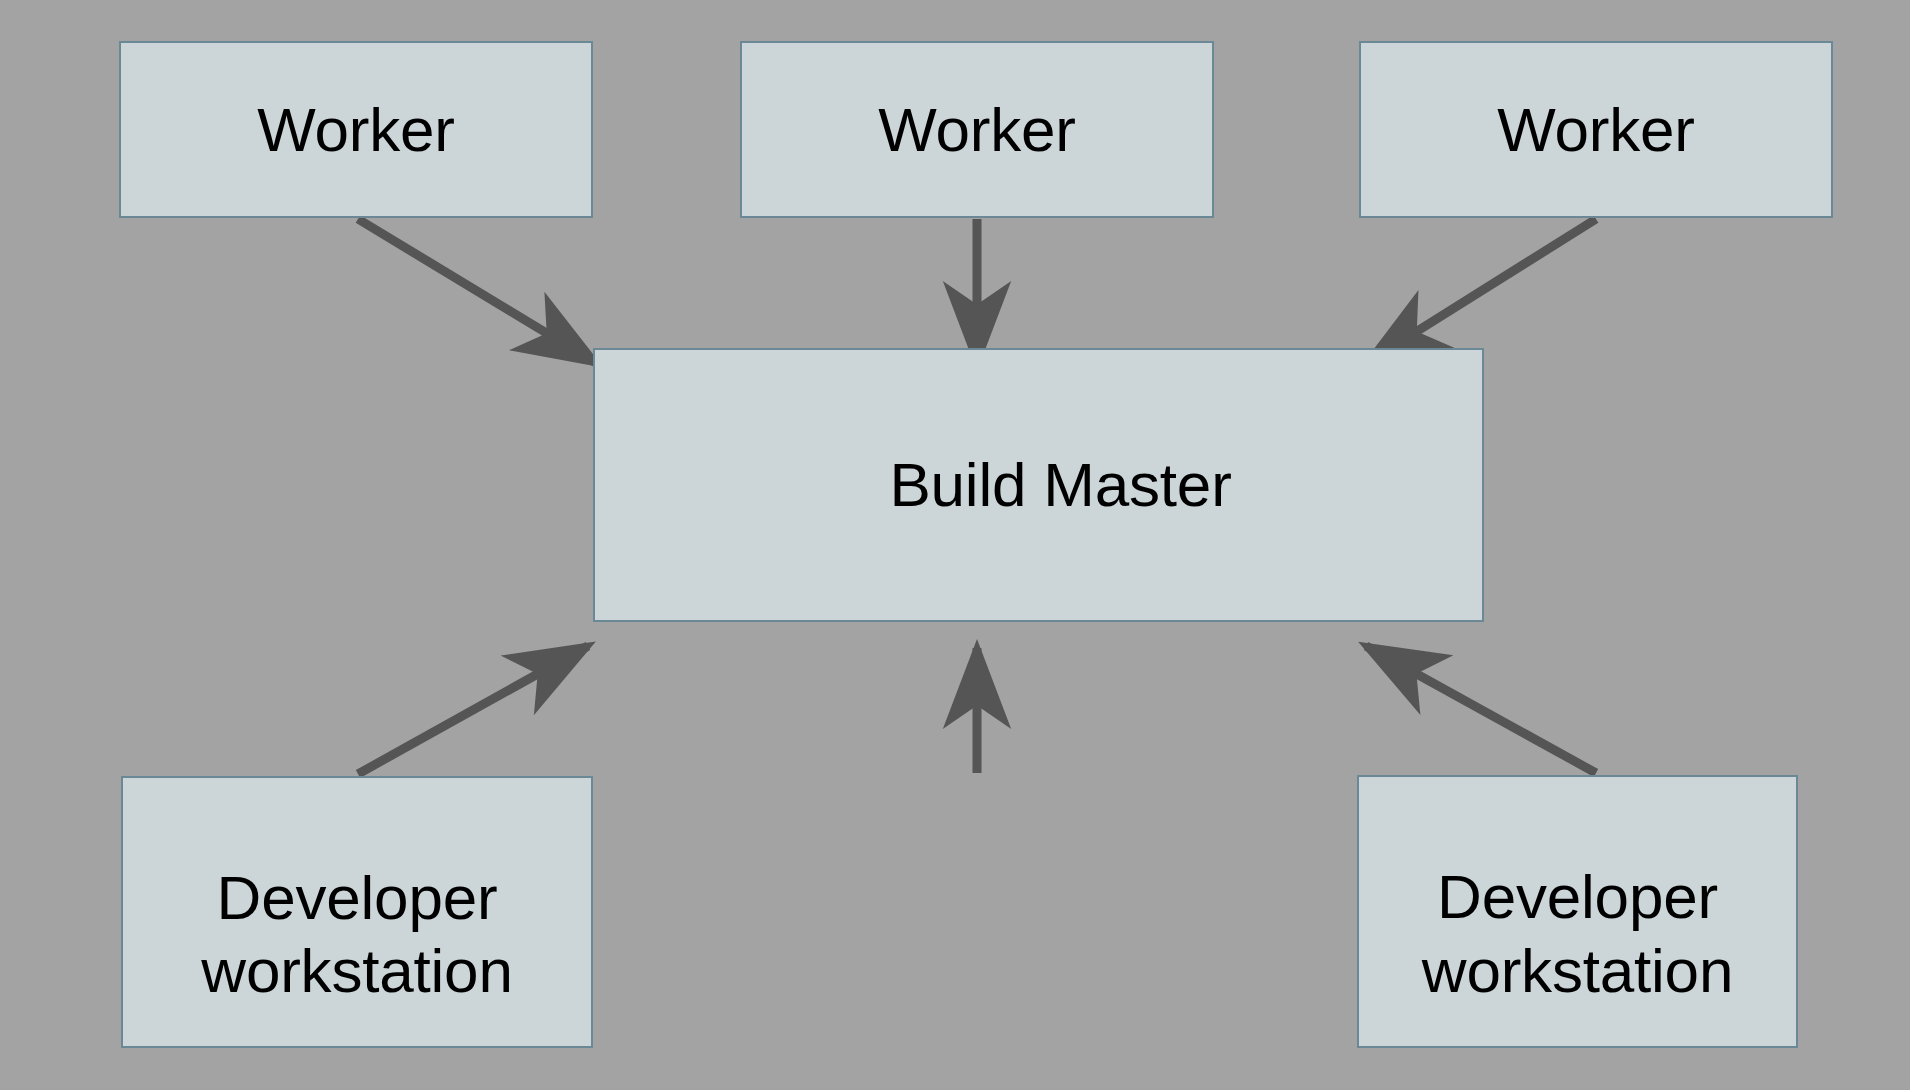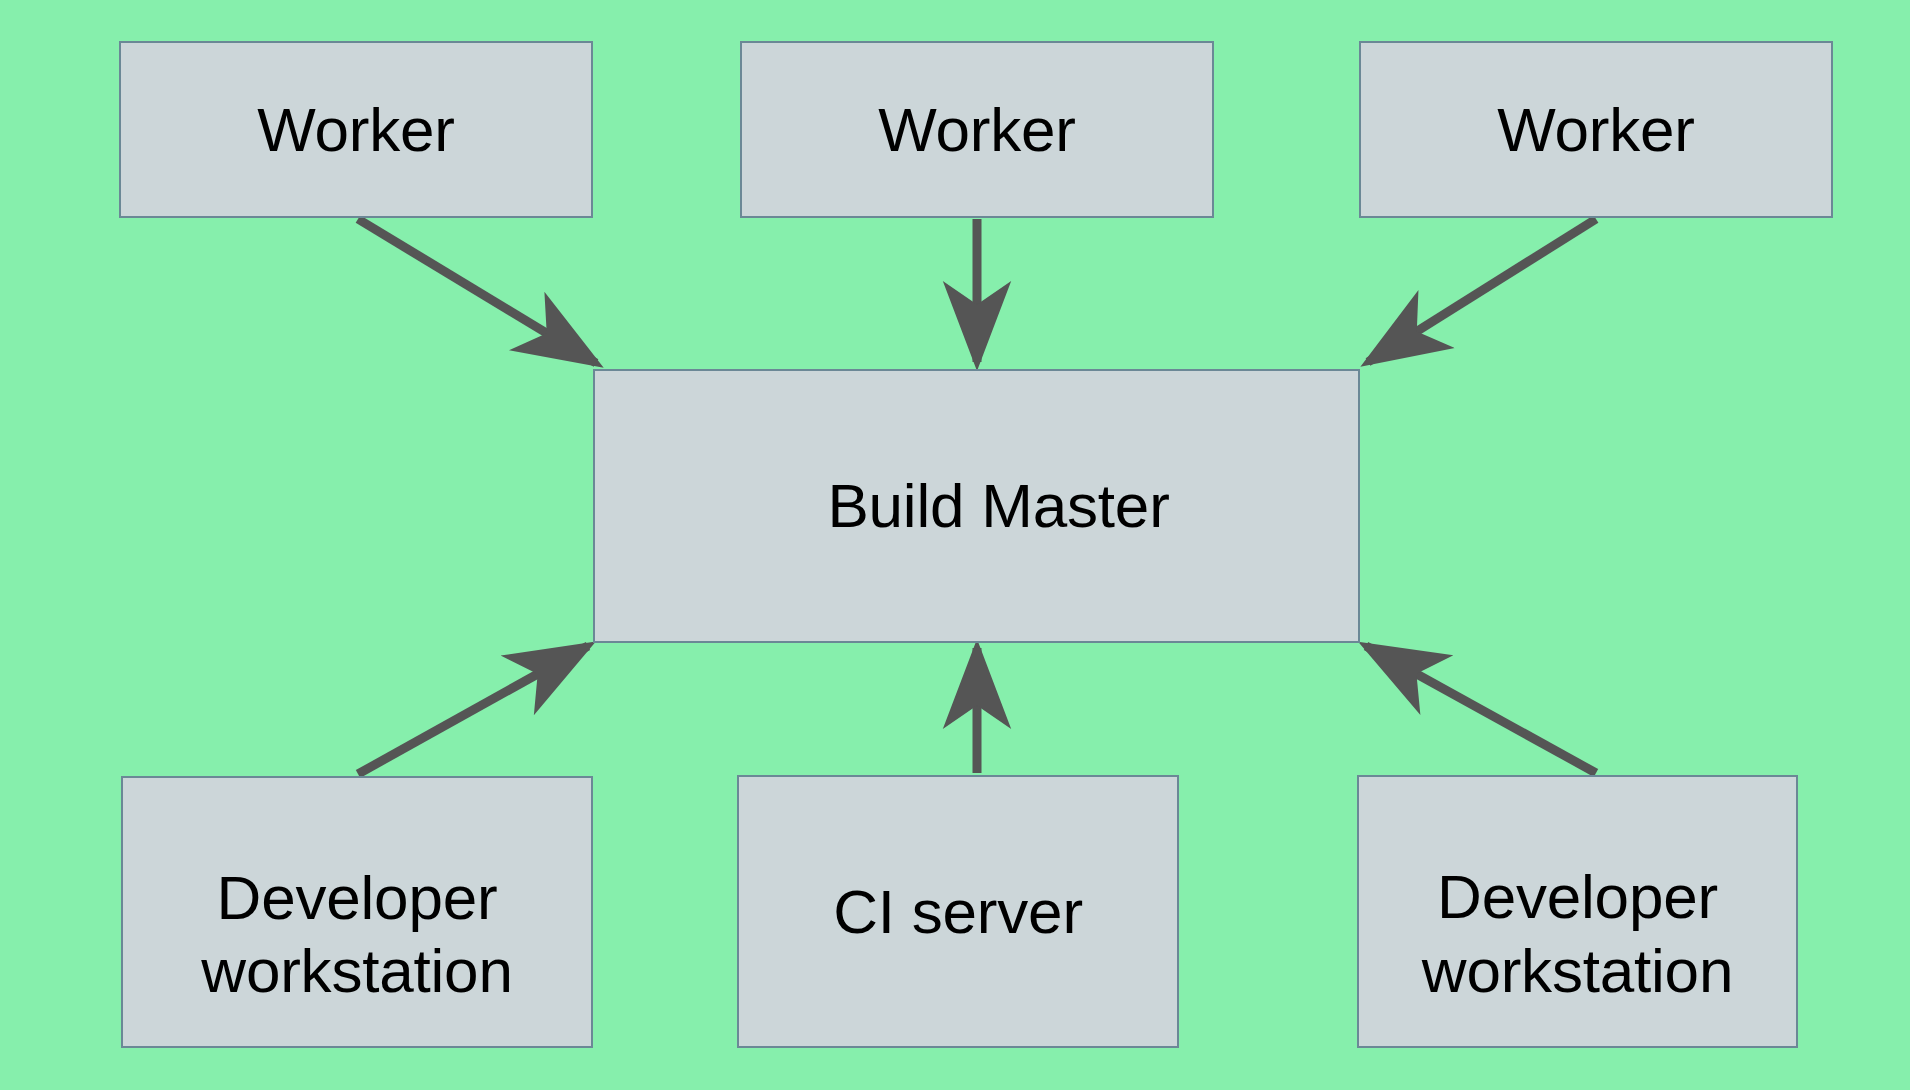--- a/index.html
+++ b/index.html
@@ -8,21 +8,21 @@
     padding: 0;
     background: #ffffff;
   }
   body {
     font-family: "Liberation Sans", sans-serif;
   }
   #canvas {
     position: relative;
     width: 1910px;
     height: 1090px;
-    background: #86efac;
+    background: #a3a3a3;
     overflow: hidden;
   }
   #edge-layer {
     position: absolute;
     left: 0;
     top: 0;
     width: 1910px;
     height: 1090px;
     pointer-events: none;
   }
@@ -40,21 +40,21 @@
     color: #000000;
     font-family: "Liberation Sans", sans-serif;
     font-weight: 400;
     line-height: 1.18;
     white-space: pre-line;
     letter-spacing: -0.2px;
   }
   .node-worker-1 { left: 119px;  top: 41px;  width: 474px; height: 177px; }
   .node-worker-2 { left: 740px;  top: 41px;  width: 474px; height: 177px; }
   .node-worker-3 { left: 1359px; top: 41px;  width: 474px; height: 177px; }
-  .node-build-master { left: 593px; top: 369px; width: 767px; height: 274px; padding-left: 44px; }
+  .node-build-master { left: 593px; top: 348px; width: 891px; height: 274px; padding-left: 44px; }
   .node-dev-left  { left: 121px;  top: 776px; width: 472px; height: 272px; }
   .node-ci-server { left: 737px;  top: 775px; width: 442px; height: 273px; }
   .node-dev-right { left: 1357px; top: 775px; width: 441px; height: 273px; }
 
   .label-worker { font-size: 62px; }
   .label-build-master { font-size: 62px; }
   .label-dev { font-size: 62px; margin-top: 44px; }
   .label-ci { font-size: 62px; }
 </style>
 </head>
@@ -96,22 +96,19 @@
 
   <div class="node node-build-master">
     <span class="node-label label-build-master">Build Master</span>
   </div>
 
   <div class="node node-dev-left">
     <span class="node-label label-dev">Developer
 workstation</span>
   </div>
 
-  <div class="node node-ci-server">
-    <span class="node-label label-ci">CI server</span>
-  </div>
 
   <div class="node node-dev-right">
     <span class="node-label label-dev">Developer
 workstation</span>
   </div>
 
 </div>
 
 </body></html>

